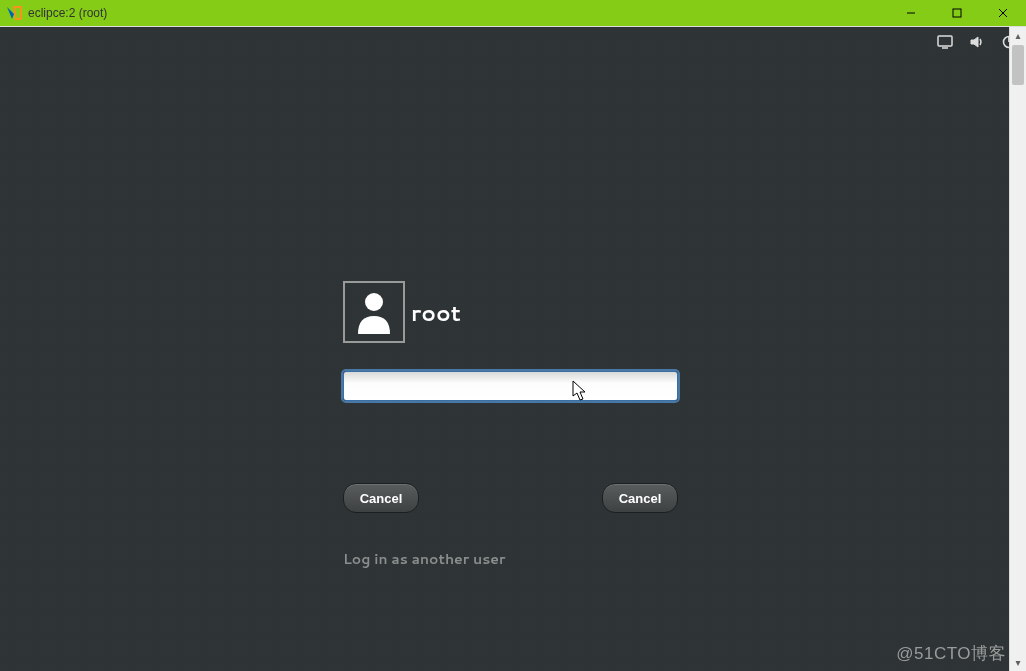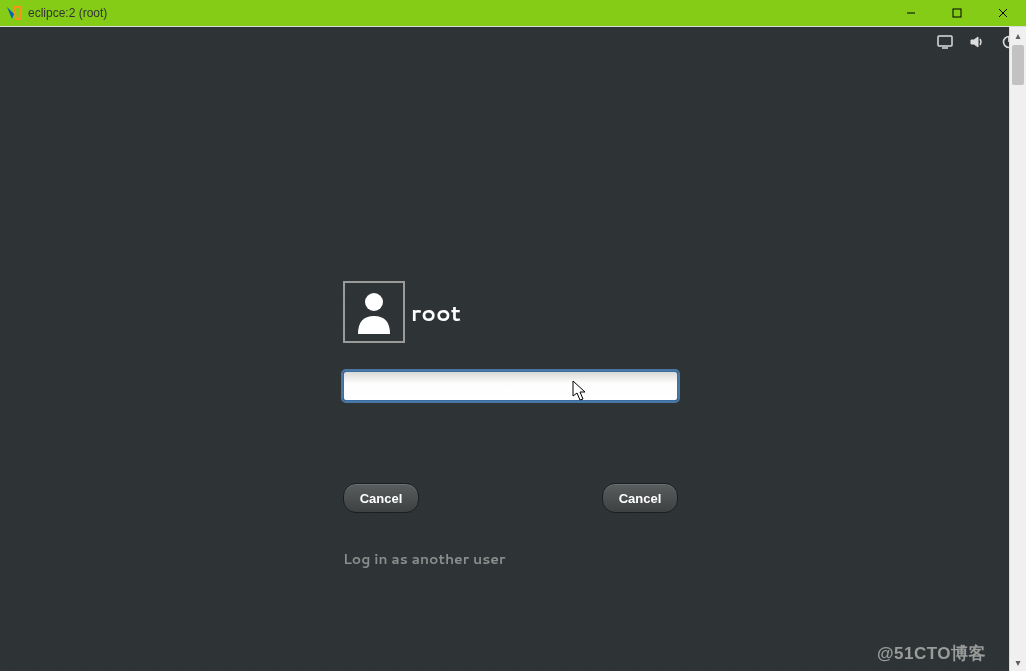--- a/index.html
+++ b/index.html
@@ -162,24 +162,24 @@
     position: absolute;
     left: 572px; top: 353px;
     width: 16px; height: 22px;
     pointer-events: none;
   }
   .cursor svg { width: 16px; height: 22px; }
 
   
   .watermark {
     position: absolute;
-    right: 40px; bottom: 6px;
+    right: 20px; bottom: 6px;
     font-size: 17px;
     color: #9a9c9a;
-    font-weight: 700;
+    font-weight: 400;
     letter-spacing: 0.5px;
     margin-left: 44px;
   }
 </style>
 </head>
 <body>
 
 <div class="win-titlebar">
   <span class="vnc-logo">
     <svg viewBox="0 0 16 16">

